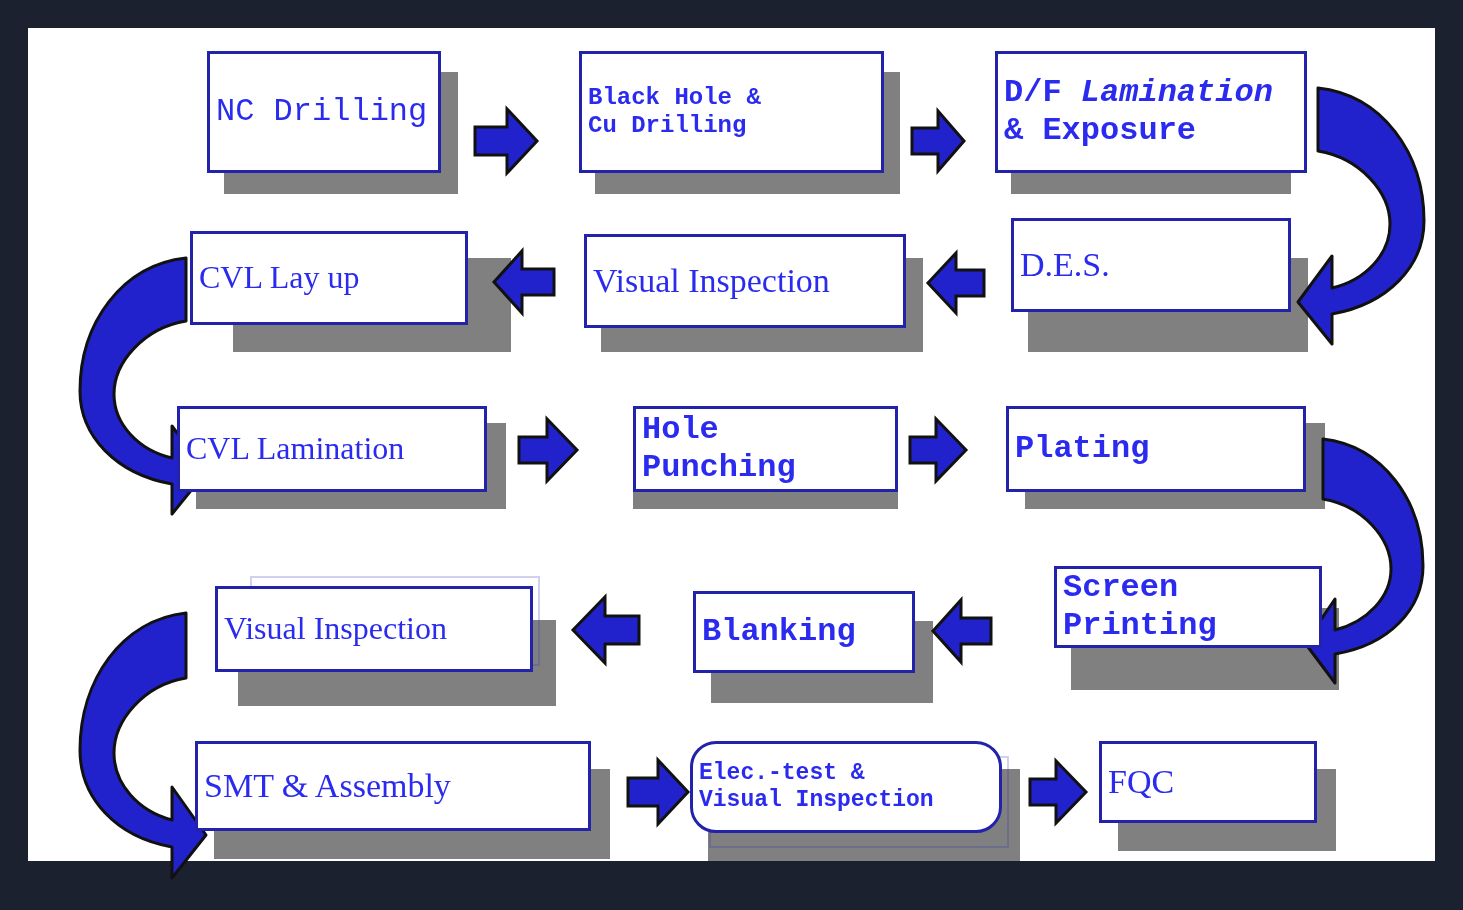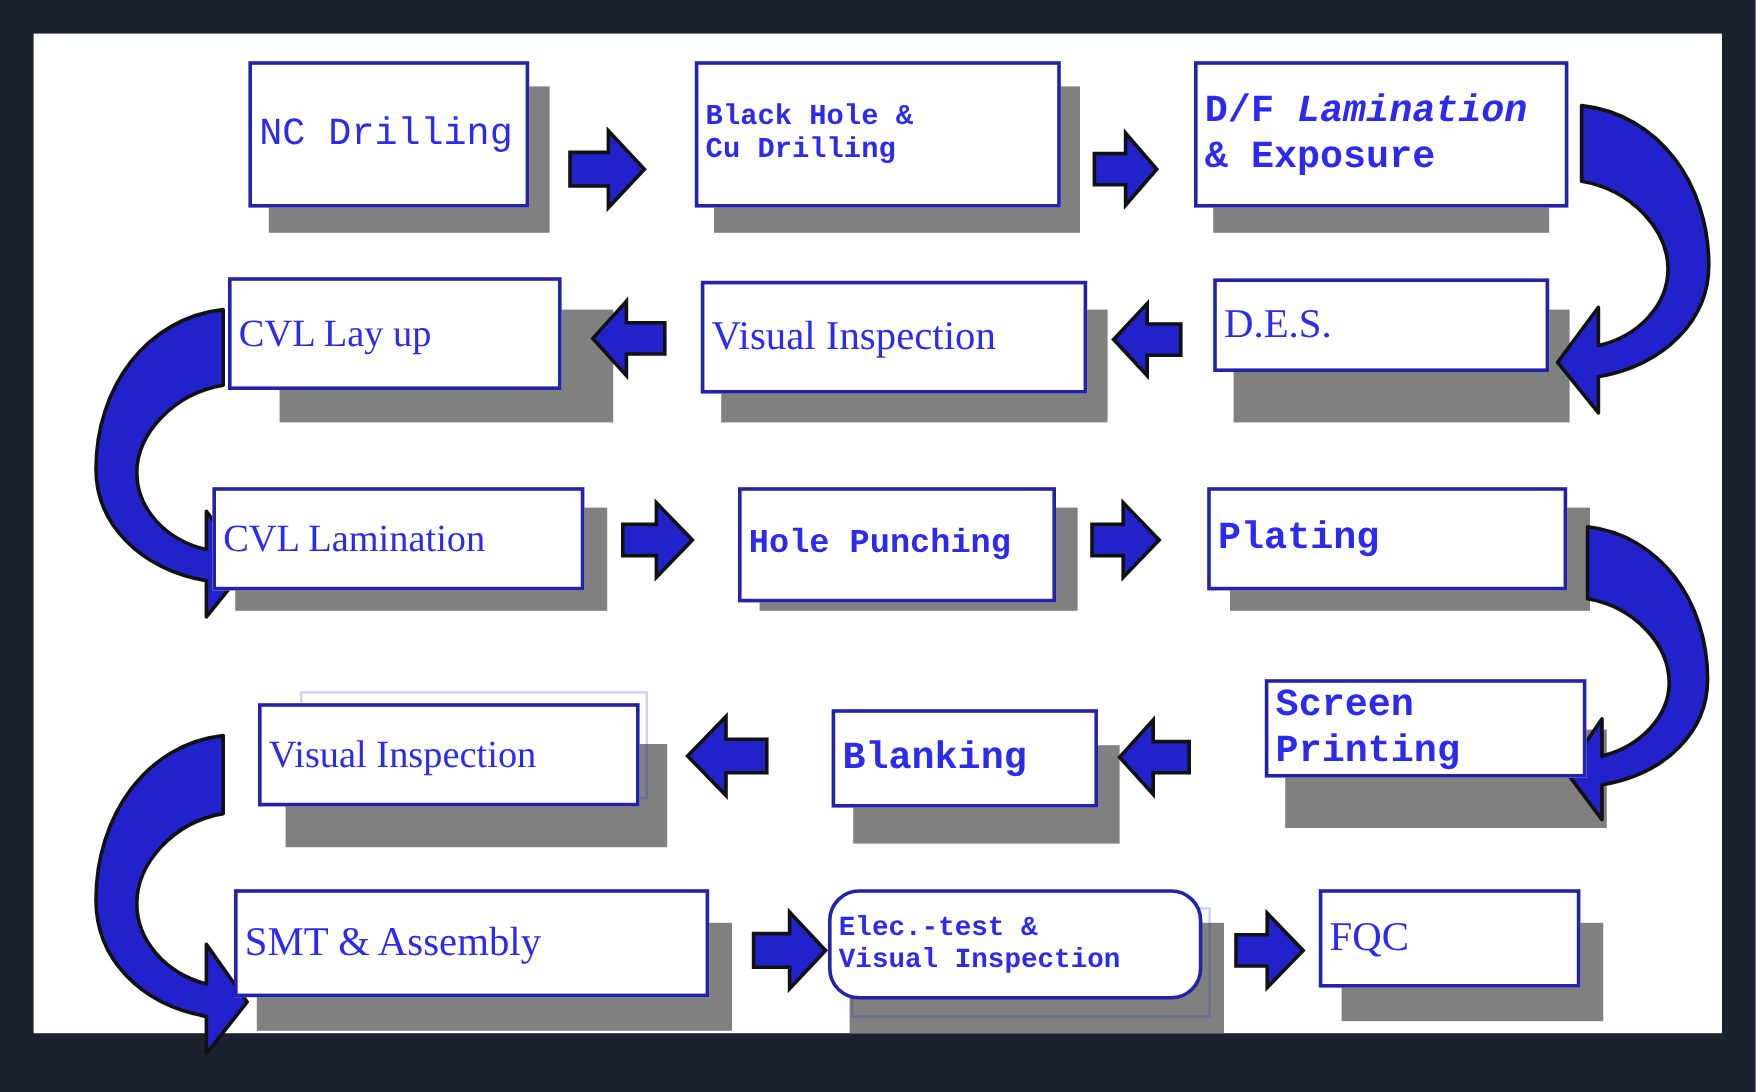--- a/index.html
+++ b/index.html
@@ -125,37 +125,37 @@
     <span class="lbl">Visual Inspection</span>
   </div>
 
   <div class="barrow" style="left:898px;top:222px;">
     <svg width="60" height="66" viewBox="0 0 60 66">
       <polygon points="58,20 30,20 30,3 2,33 30,63 30,46 58,46" fill="#2222cc" stroke="#111111" stroke-width="3" stroke-linejoin="miter"></polygon>
     </svg>
   </div>
 
   <div class="shadow" style="left:1000px;top:230px;width:280px;height:94px;"></div>
-  <div class="node serif-n" style="left:983px;top:204px;width:280px;height:78px;font-size:34px;">
+  <div class="node serif-n" style="left:983px;top:190px;width:280px;height:94px;font-size:34px;">
     <span class="lbl">D.E.S.</span>
   </div>
 
   <div class="shadow" style="left:168px;top:395px;width:310px;height:86px;"></div>
   <div class="node serif-n" style="left:149px;top:378px;width:310px;height:86px;font-size:32px;">
     <span class="lbl">CVL Lamination</span>
   </div>
 
   <div class="barrow" style="left:489px;top:388px;">
     <svg width="62" height="68" viewBox="0 0 62 68">
       <polygon points="2,21 30,21 30,3 60,34 30,65 30,47 2,47" fill="#2222cc" stroke="#111111" stroke-width="3" stroke-linejoin="miter"></polygon>
     </svg>
   </div>
 
   <div class="shadow" style="left:605px;top:395px;width:265px;height:86px;"></div>
-  <div class="node serif-b" style="left:587px;top:378px;width:265px;height:96px;font-size:28px;">
+  <div class="node serif-b" style="left:605px;top:378px;width:265px;height:86px;font-size:32px;">
     <span class="lbl">Hole Punching</span>
   </div>
 
   <div class="barrow" style="left:880px;top:388px;">
     <svg width="60" height="68" viewBox="0 0 60 68">
       <polygon points="2,21 28,21 28,3 58,34 28,65 28,47 2,47" fill="#2222cc" stroke="#111111" stroke-width="3" stroke-linejoin="miter"></polygon>
     </svg>
   </div>
 
   <div class="shadow" style="left:997px;top:395px;width:300px;height:86px;"></div>

